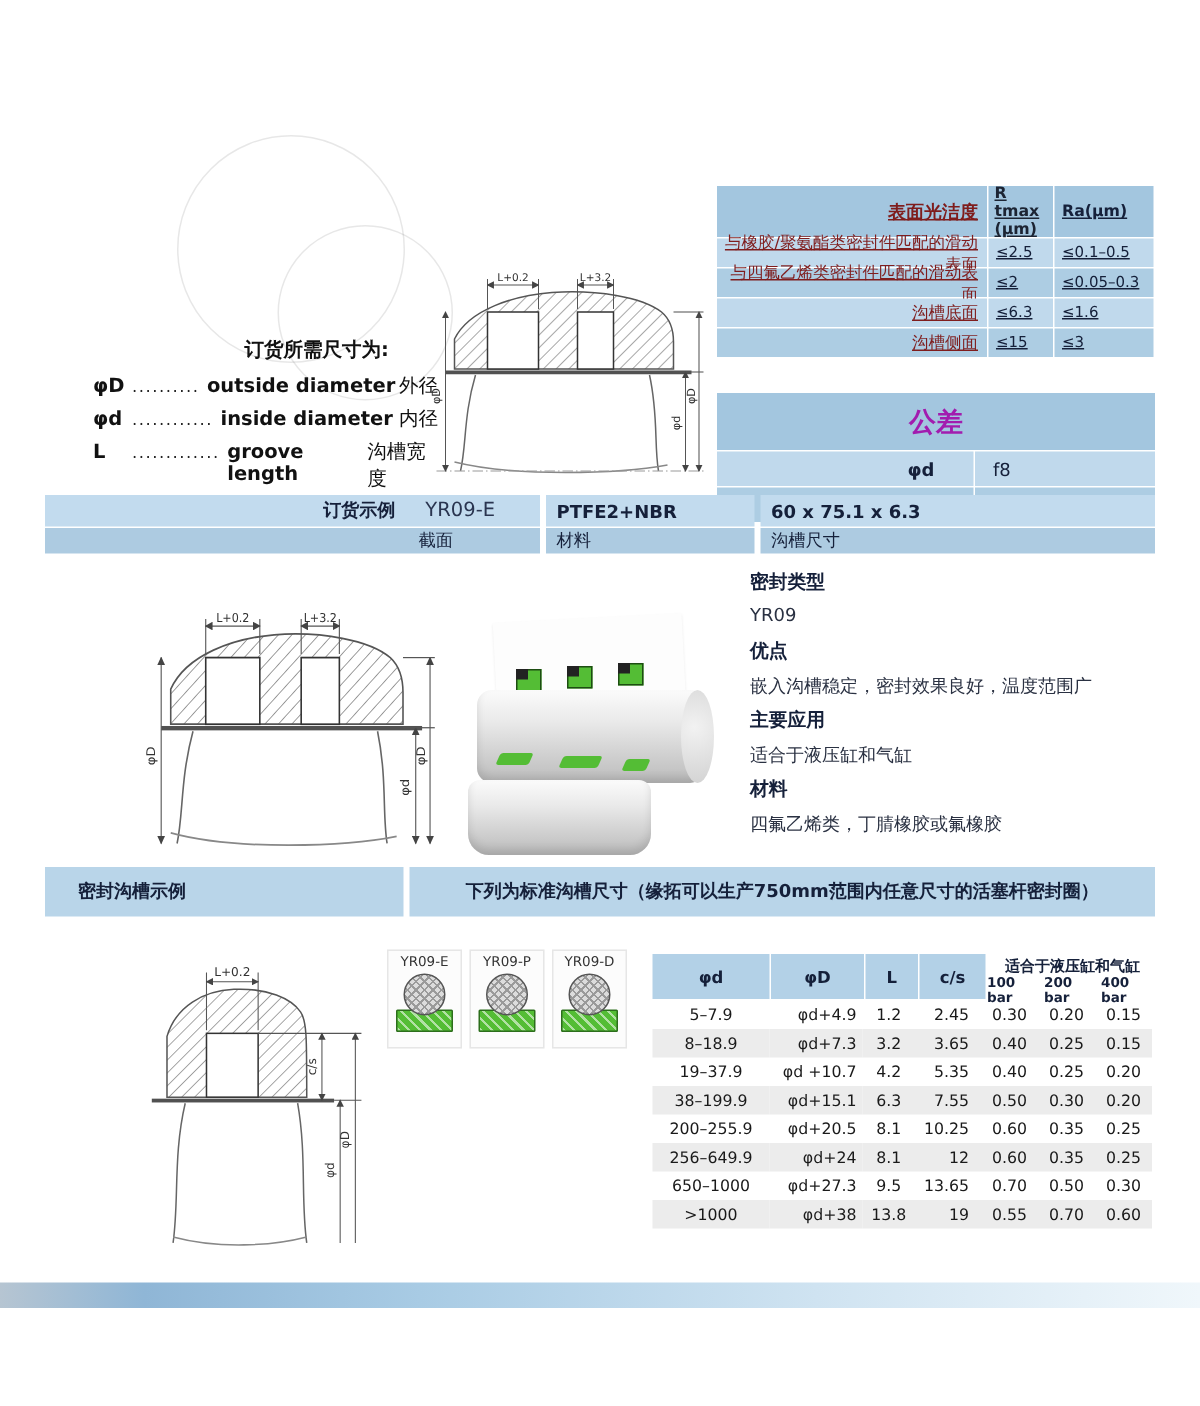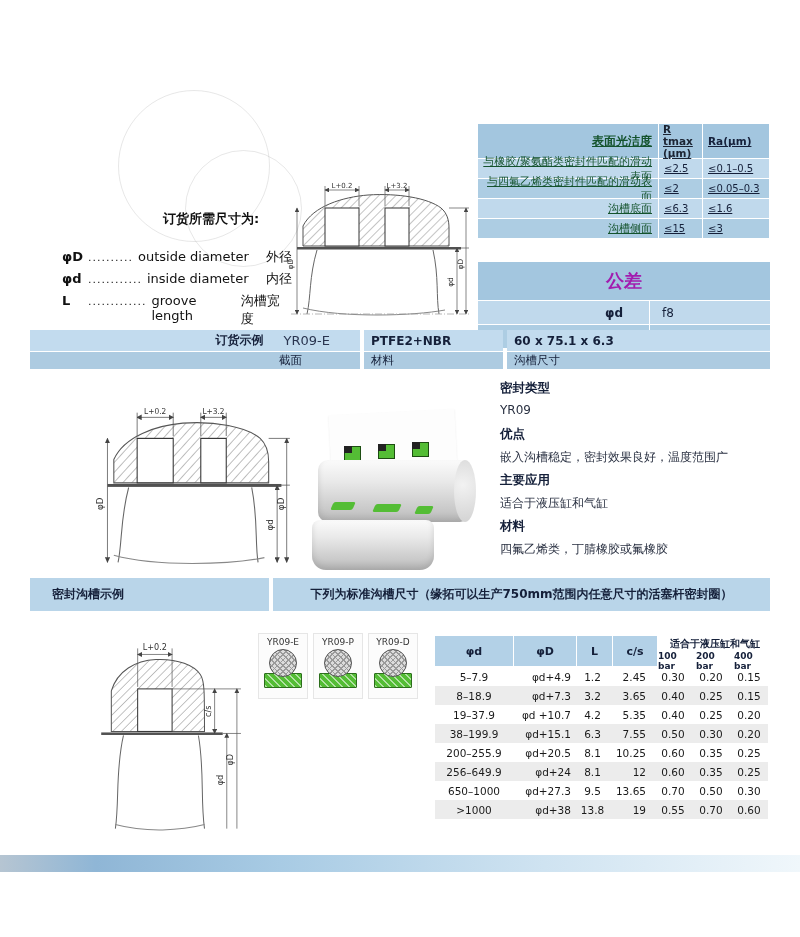--- a/index.html
+++ b/index.html
@@ -8,27 +8,27 @@
   .abs{position:absolute;}
 
   
   .arc{position:absolute;border:1px solid rgba(120,120,120,.18);border-radius:50%;}
 
   
   .legend-heading{font-size:13px;font-weight:bold;color:#111;}
   .legend-item{display:flex;align-items:baseline;width:230px;height:22px;font-size:13px;color:#111;}
   .legend-sym{font-weight:bold;min-width:26px;}
   .legend-dots{color:#222;letter-spacing:1px;font-size:11px;margin-right:5px;}
-  .legend-en{font-weight:normal;}
+  .legend-en{font-weight:bold;}
   .legend-cn{margin-left:auto;font-size:13px;}
 
   
   .st-row{display:grid;grid-template-columns:180px 43px 66px;column-gap:1px;margin-bottom:1px;}
   .st-cell{background:#b3d1e7;display:flex;align-items:center;text-decoration:underline;}
-  .st-label{justify-content:flex-end;text-align:right;padding-right:6px;font-size:11px;font-weight:bold;color:#14532d;}
+  .st-label{justify-content:flex-end;text-align:right;padding-right:6px;font-size:11px;font-weight:bold;color:#7f1d1d;}
   .st-val{padding-left:5px;font-size:10px;color:#15203a;}
   .st-head .st-cell{background:#a3c6df;height:34px;}
   .st-head .st-label{font-size:12px;}
   .st-hd2{flex-direction:column;justify-content:center;font-weight:bold;font-size:10.5px;line-height:12px;padding-left:4px;align-items:flex-start;}
   .st-body > div:nth-of-type(odd) .st-cell{background:#c0d9ec;}
   .st-body > div:nth-of-type(even) .st-cell{background:#adcde3;}
   .st-body .st-cell{height:19px;}
   .st-tp .st-cell{background:#a3c6df;height:19px;}
 
   .tt-head{background:#a3c6df;height:38px;display:flex;align-items:center;justify-content:center;
@@ -103,21 +103,21 @@
   .p3d .seal{position:absolute;height:8px;background:#54bd35;transform:skewX(-24deg);border-radius:2px;}
 </style>
 </head>
 <body>
 
 <div class="page">
 
   <div class="arc" style="left:118px;top:90px;width:150px;height:150px;"></div>
   <div class="arc" style="left:185px;top:150px;width:115px;height:115px;"></div>
 
-  <div class="abs legend-heading" style="left:163px;top:210px;">订货所需尺寸为:</div>
+  <div class="abs legend-heading" style="left:163px;top:224px;">订货所需尺寸为:</div>
   <div class="abs" style="left:62px;top:248px;">
 
       <div class="legend-item">
         <span class="legend-sym">φD</span>
         <span class="legend-dots">..........</span>
         <span class="legend-en">outside diameter</span>
         <span class="legend-cn">外径</span>
       </div>
 
       <div class="legend-item">

